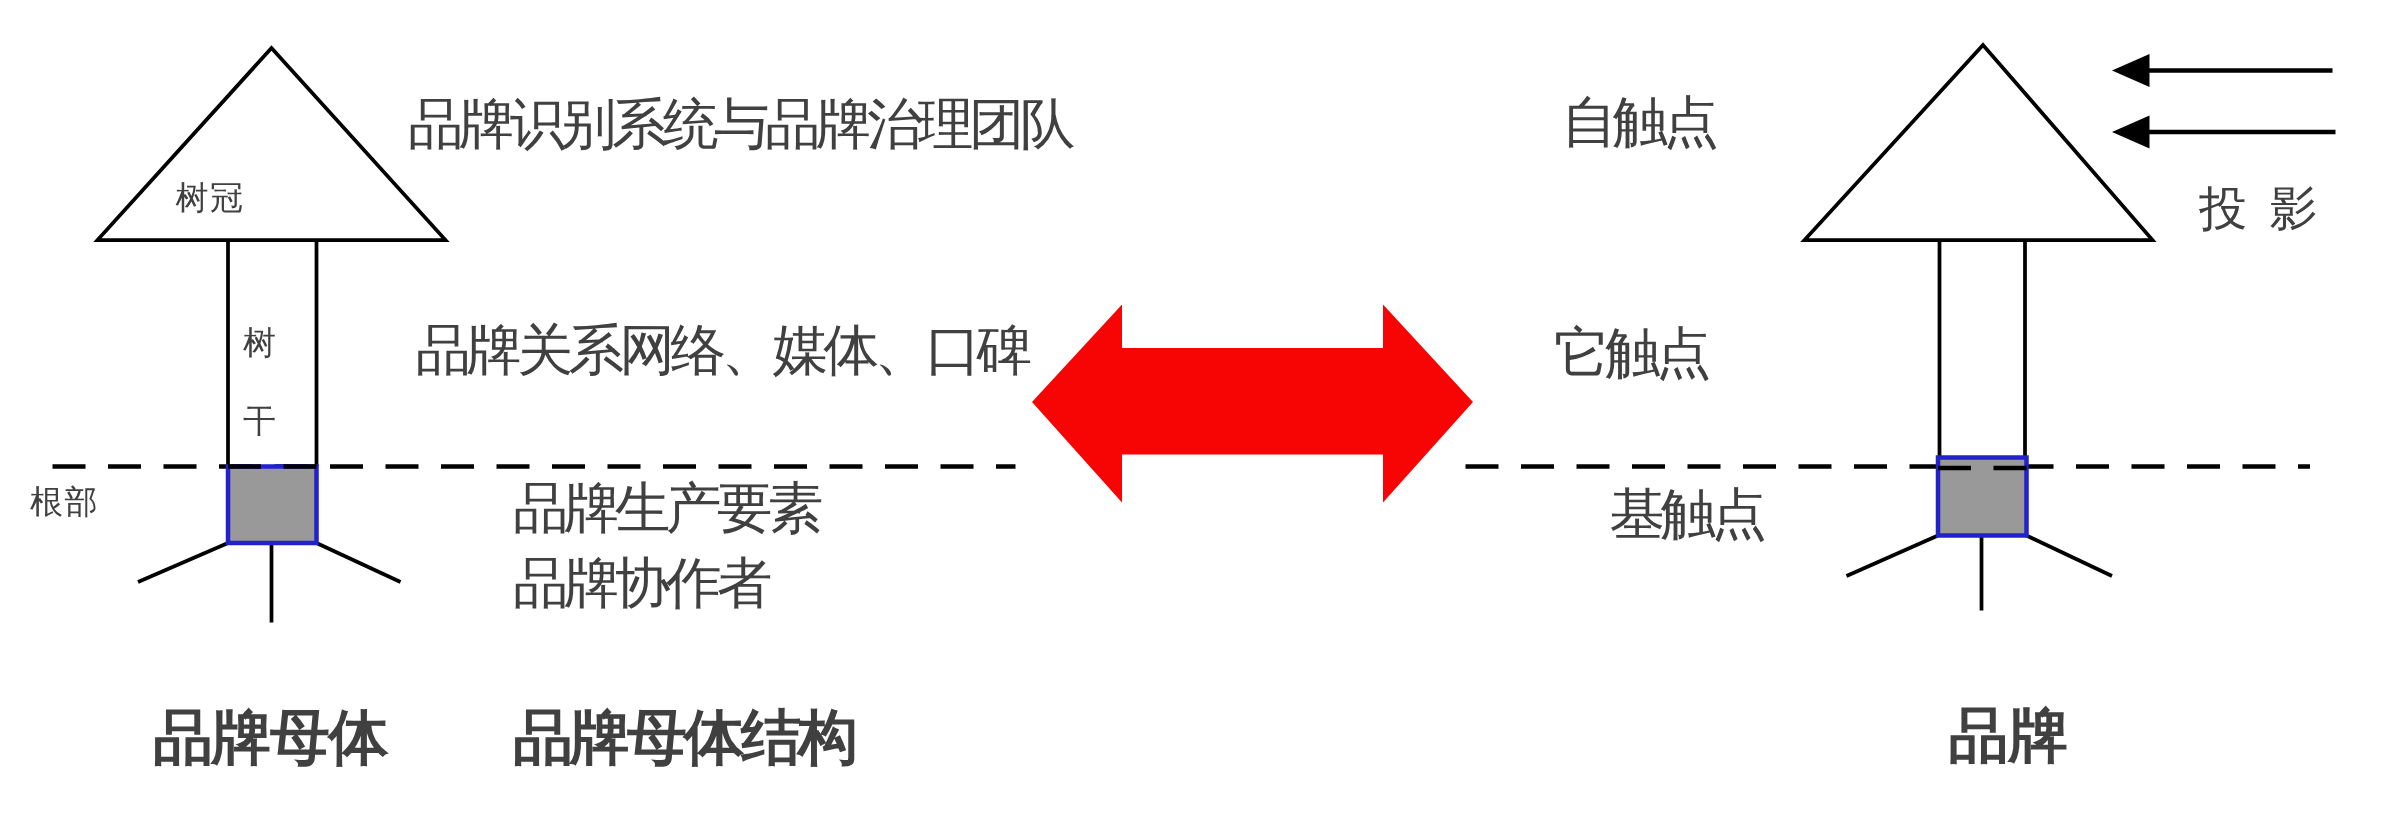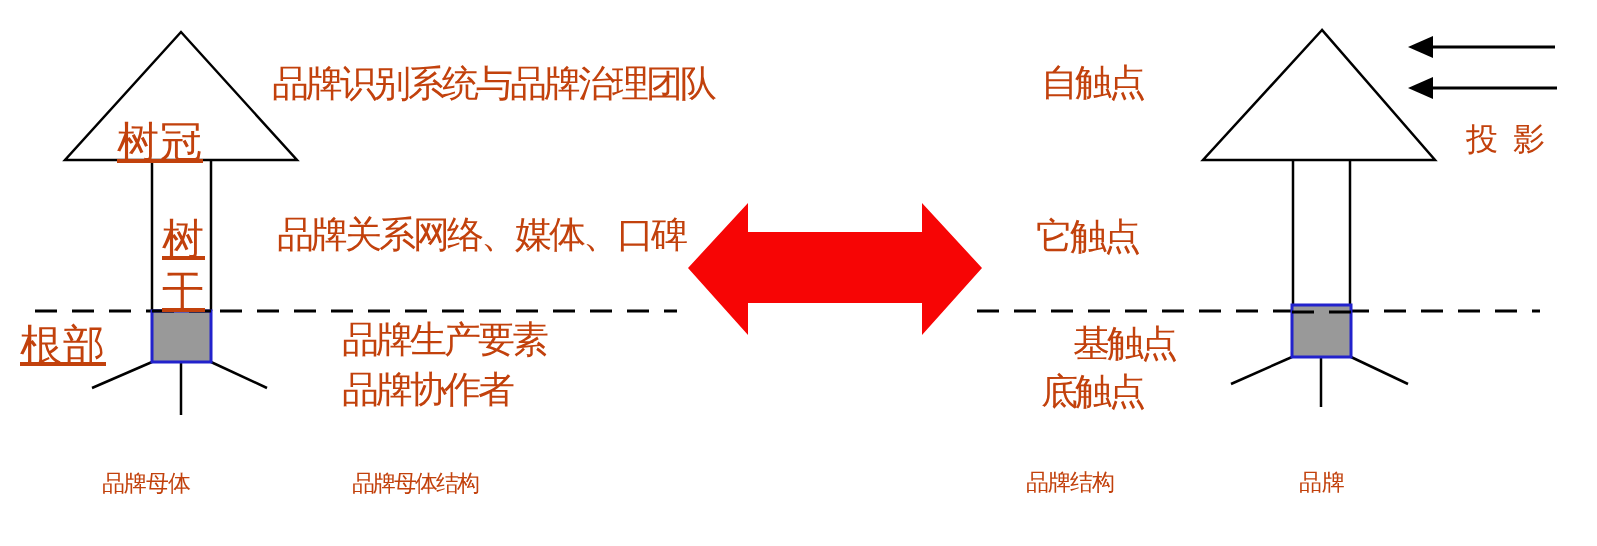--- a/index.html
+++ b/index.html
@@ -9,26 +9,26 @@
     height: 546px;
     background: #ffffff;
     font-family: "Liberation Serif", "DejaVu Serif", serif;
     overflow: hidden;
   }
   #diagram-svg { position: absolute; left: 0; top: 0; }
   .lbl {
     position: absolute;
     white-space: nowrap;
     line-height: 1;
-    color: #c2410c;
+    color: #404040;
     font-size: 37px;
     letter-spacing: -3px;
   }
-  .lbl-small { font-size: 42px; letter-spacing: 1px; text-decoration: underline; }
-  .lbl-bold  { font-size: 23px; letter-spacing: -1px; font-weight: normal; }
+  .lbl-small { font-size: 22px; letter-spacing: 1px; }
+  .lbl-bold  { font-size: 40px; letter-spacing: -1px; font-weight: bold; }
   .tree-shape { fill: #ffffff; stroke: #000000; stroke-width: 2.5; }
   .tree-line  { stroke: #000000; stroke-width: 2.5; }
   .ground     { stroke: #000000; stroke-width: 3; stroke-dasharray: 22 15; }
   .root-square { stroke: #2222CC; stroke-width: 3; }
   .proj-line  { stroke: #000000; stroke-width: 3; }
   .proj-head  { fill: #000000; }
 </style>
 </head>
 <body>
 
@@ -72,22 +72,20 @@
   <div class="lbl lbl-small" style="left:20px; top:324px;">根部</div>
 
   <div class="lbl" style="left:272px; top:65px;">品牌识别系统与品牌治理团队</div>
   <div class="lbl" style="left:249px; top:216px;margin-left:28px;">品牌关系网络、媒体、口碑</div>
   <div class="lbl" style="left:342px; top:321px;">品牌生产要素</div>
   <div class="lbl" style="left:1041px; top:64px;">自触点</div>
 
   <div class="lbl" style="left:342px; top:371px;">品牌协作者</div>
   <div class="lbl" style="left:1036px; top:218px;">它触点</div>
   <div class="lbl" style="left:1041px; top:325px;margin-left:32px;">基触点</div>
-  <div class="lbl" style="left:1041px; top:373px;">底触点</div>
 
   <div class="lbl" style="left:1466px; top:123px; font-size:32px; letter-spacing:15px;">投影</div>
 
   <div class="lbl lbl-bold" style="left:102px; top:472px;">品牌母体</div>
-  <div class="lbl lbl-bold" style="left:352px; top:472px; letter-spacing:-2px;">品牌母体结构</div>
-  <div class="lbl lbl-bold" style="left:1026px; top:471px;">品牌结构</div>
+  <div class="lbl lbl-bold" style="left:342px; top:472px; letter-spacing:-2px;">品牌母体结构</div>
   <div class="lbl lbl-bold" style="left:1299px; top:471px; letter-spacing:0;text-align:center;">品牌</div>
 
 </div>
 
 </body></html>

